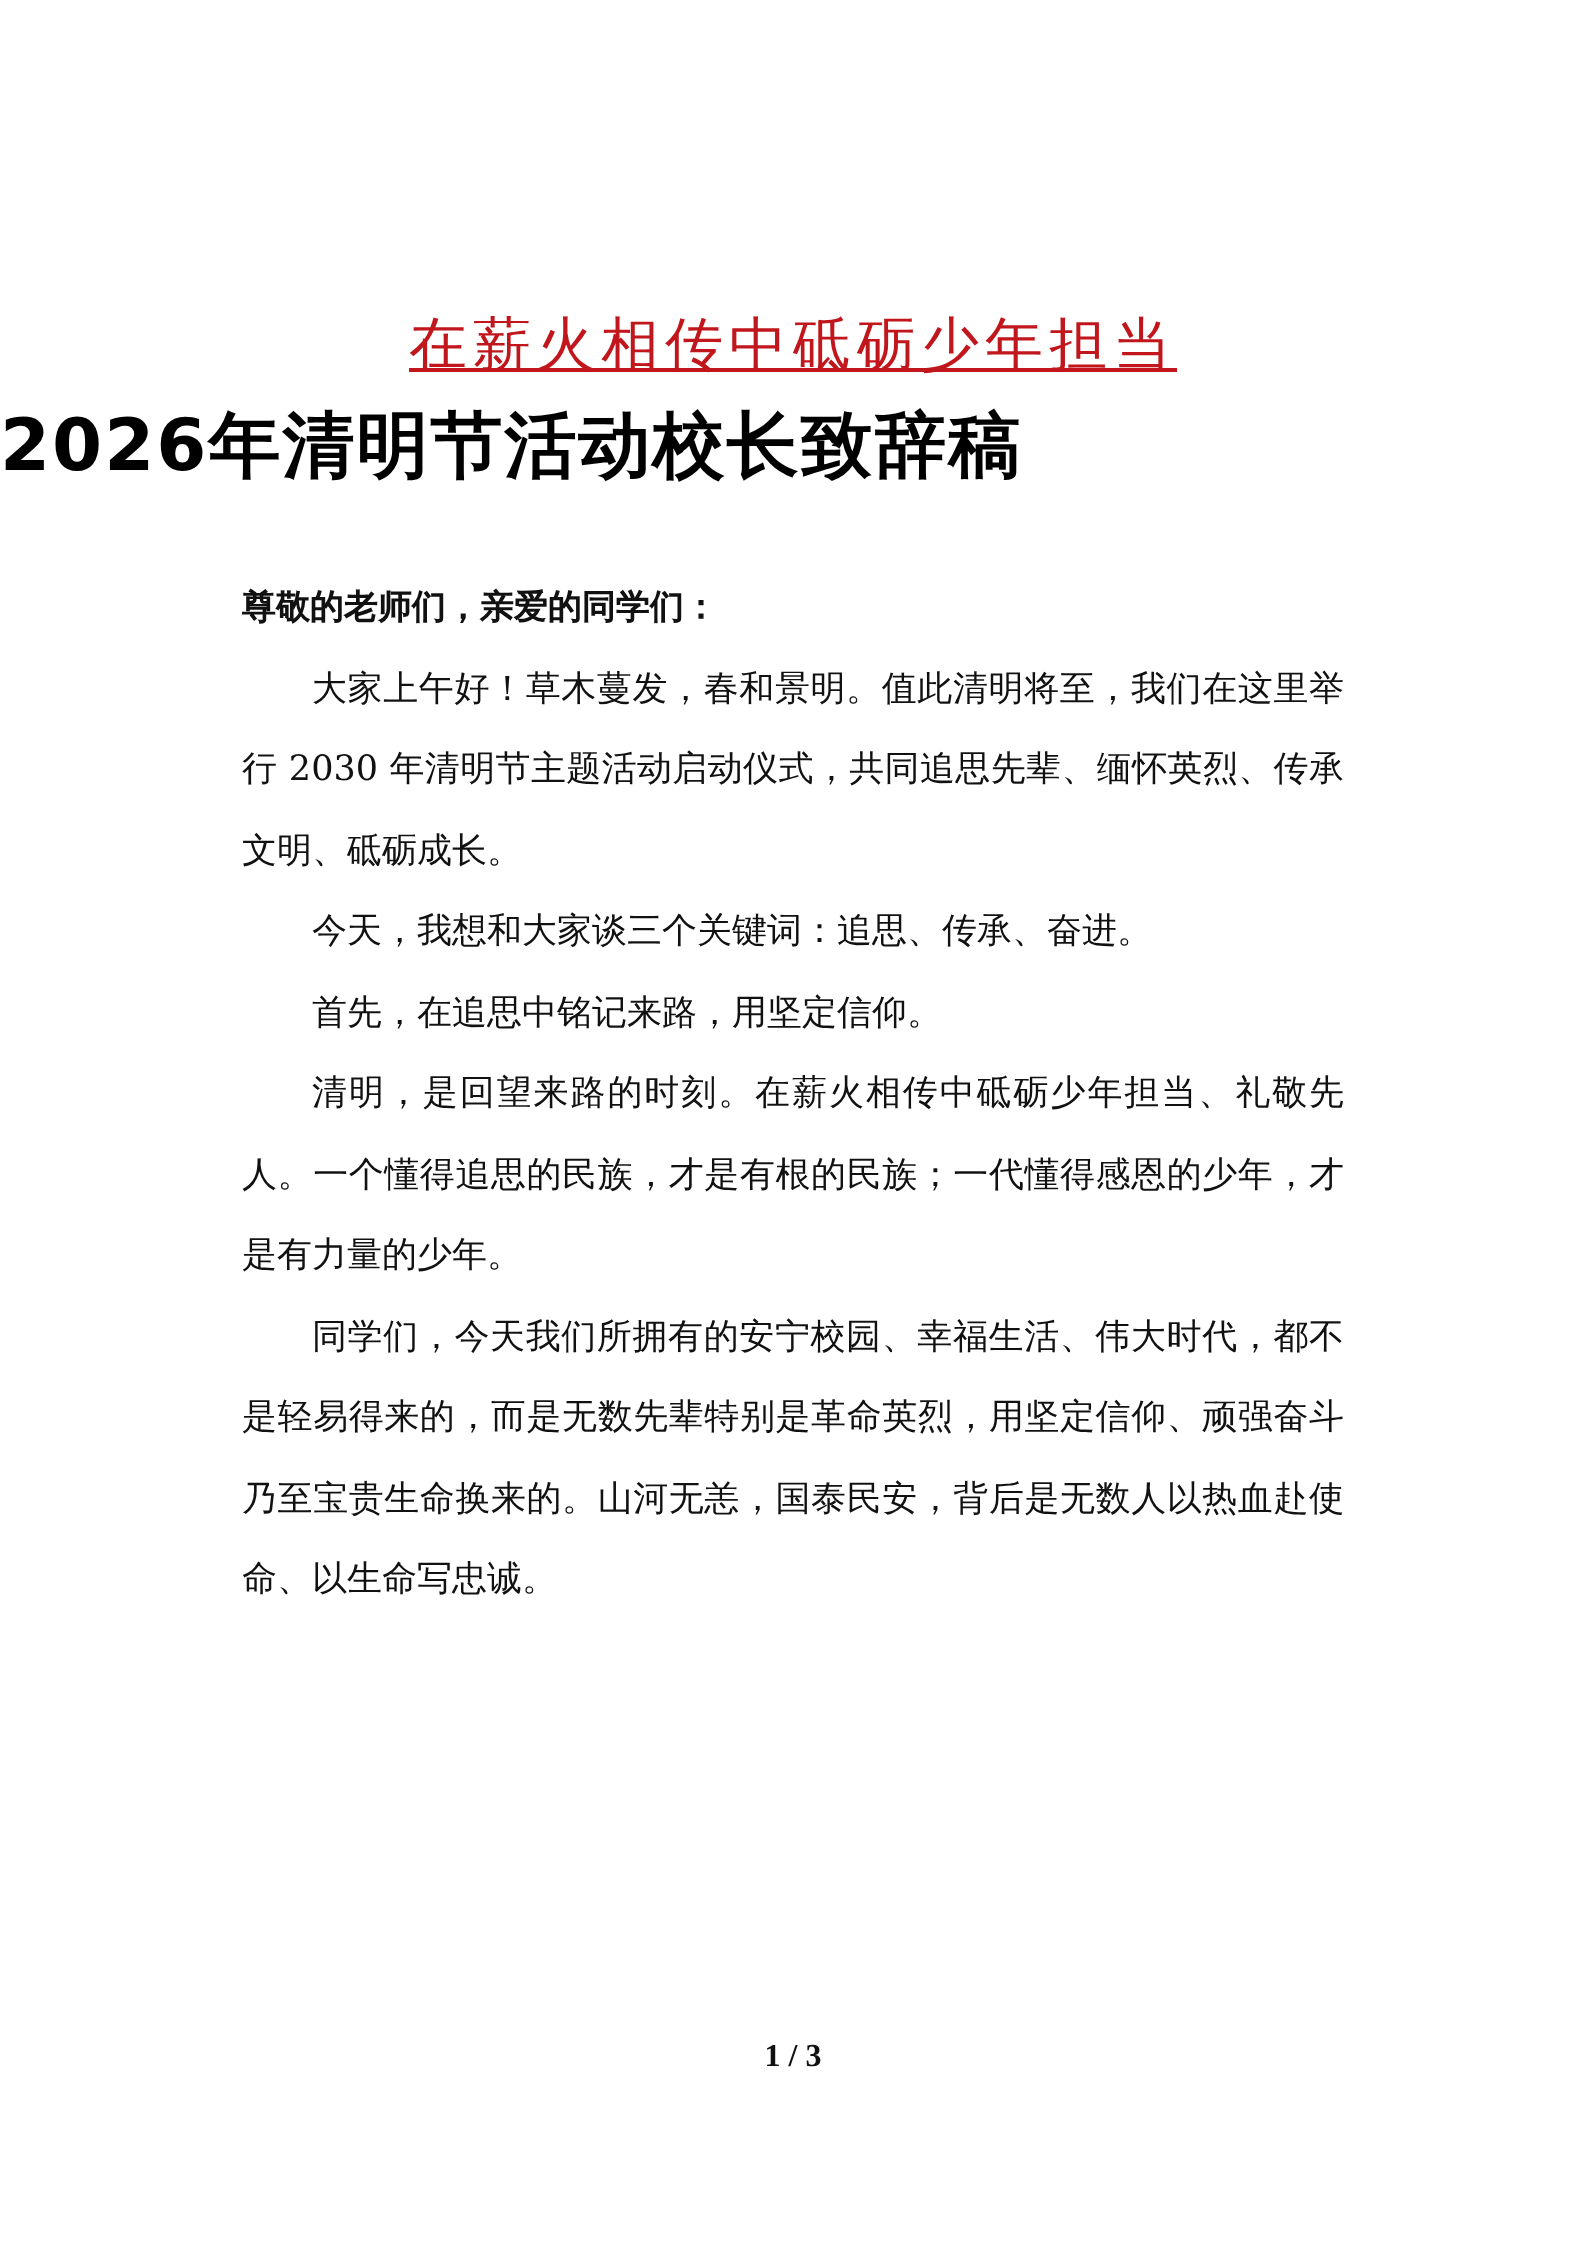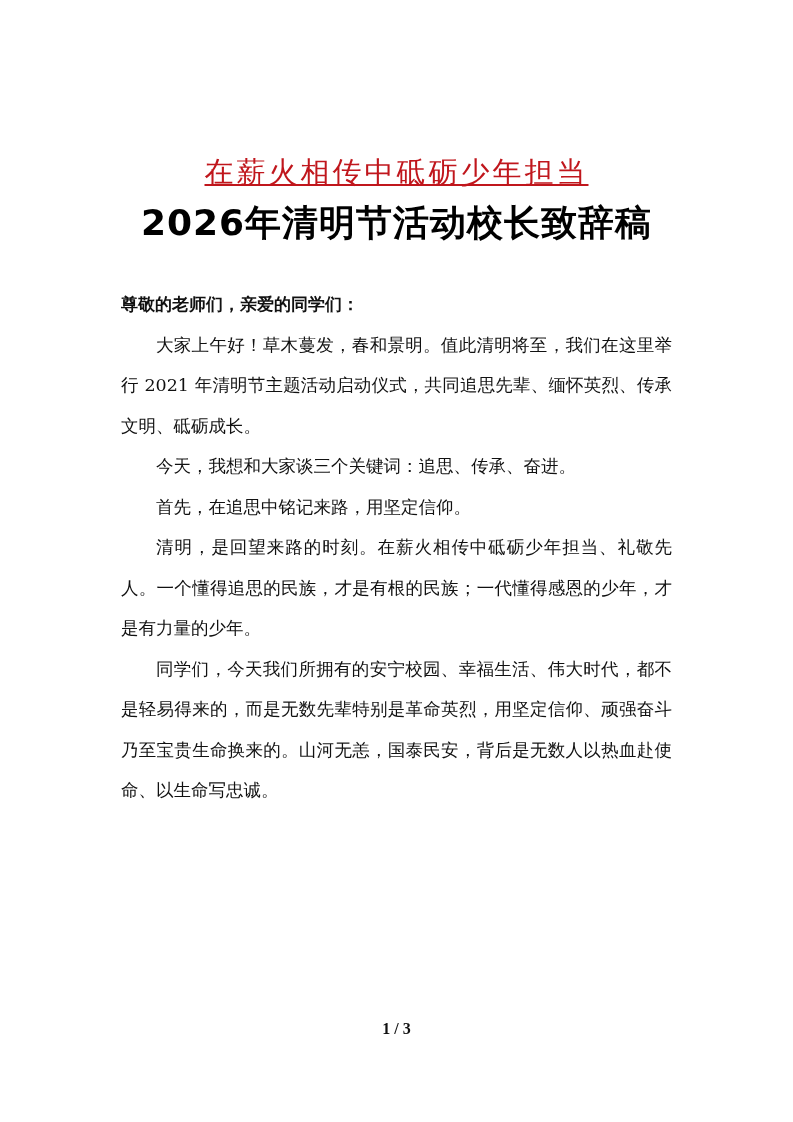--- a/index.html
+++ b/index.html
@@ -4,41 +4,41 @@
 <style>
   html, body { margin: 0; padding: 0; background: #ffffff; }
   body { width: 793px; height: 1122px; position: relative; overflow: hidden;
          font-family: "DejaVu Serif", "Liberation Serif", serif; color: #111; }
   .page { position: absolute; left: 0; top: 0; width: 793px; height: 1122px; }
   .subtitle { position: absolute; left: 0; width: 793px; text-align: center;
               color: #c0161c; font-size: 29px; letter-spacing: 3px; font-weight: normal;
               font-family: "DejaVu Serif", "Liberation Serif", serif; }
   .sub1 { top: 104px; }
   .sub2 { top: 153px; text-decoration: underline; }
-  .main-title { position: absolute; left: 0; width: 793px; top: 199px; text-align: center;
+  .main-title { position: absolute; left: 0; width: 793px; top: 199px; text-align: left;
                 font-size: 36px; font-weight: bold; color: #000;
                 font-family: "DejaVu Sans", "Liberation Sans", sans-serif; letter-spacing: 1px; }
   .body { position: absolute; left: 121px; top: 284px; width: 551px; font-size: 17.5px;
           line-height: 40.5px; text-align: justify; text-justify: inter-character; }
   .body p { margin: 0; }
   .greeting { font-weight: bold; font-family: "DejaVu Sans", "Liberation Sans", sans-serif; font-size: 17px; }
   .indent { text-indent: 2em; }
   .footer { position: absolute; left: 0; width: 793px; top: 1020px; text-align: center;
             font-size: 16px; font-weight: bold; font-family: Liberation Serif, serif; }
 </style>
 </head>
 <body>
 
 <div class="page">
   <div class="subtitle sub2">在薪火相传中砥砺少年担当</div>
   <div class="main-title">2026年清明节活动校长致辞稿</div>
 
   <div class="body">
     <p class="greeting">尊敬的老师们，亲爱的同学们：</p>
-    <p class="indent">大家上午好！草木蔓发，春和景明。值此清明将至，我们在这里举行 2021 年清明节主题活动启动仪式，共同追思先辈、缅怀英烈、传承文明、砥砺成长。</p>
+    <p class="indent">大家上午好！草木蔓发，春和景明。值此清明将至，我们在这里举行 2030 年清明节主题活动启动仪式，共同追思先辈、缅怀英烈、传承文明、砥砺成长。</p>
     <p class="indent">今天，我想和大家谈三个关键词：追思、传承、奋进。</p>
     <p class="indent">首先，在追思中铭记来路，用坚定信仰。</p>
     <p class="indent">清明，是回望来路的时刻。在薪火相传中砥砺少年担当、礼敬先人。一个懂得追思的民族，才是有根的民族；一代懂得感恩的少年，才是有力量的少年。</p>
     <p class="indent">同学们，今天我们所拥有的安宁校园、幸福生活、伟大时代，都不是轻易得来的，而是无数先辈特别是革命英烈，用坚定信仰、顽强奋斗乃至宝贵生命换来的。山河无恙，国泰民安，背后是无数人以热血赴使命、以生命写忠诚。</p>
   </div>
 
   <div class="footer">1 / 3</div>
 </div>
 
 </body></html>

